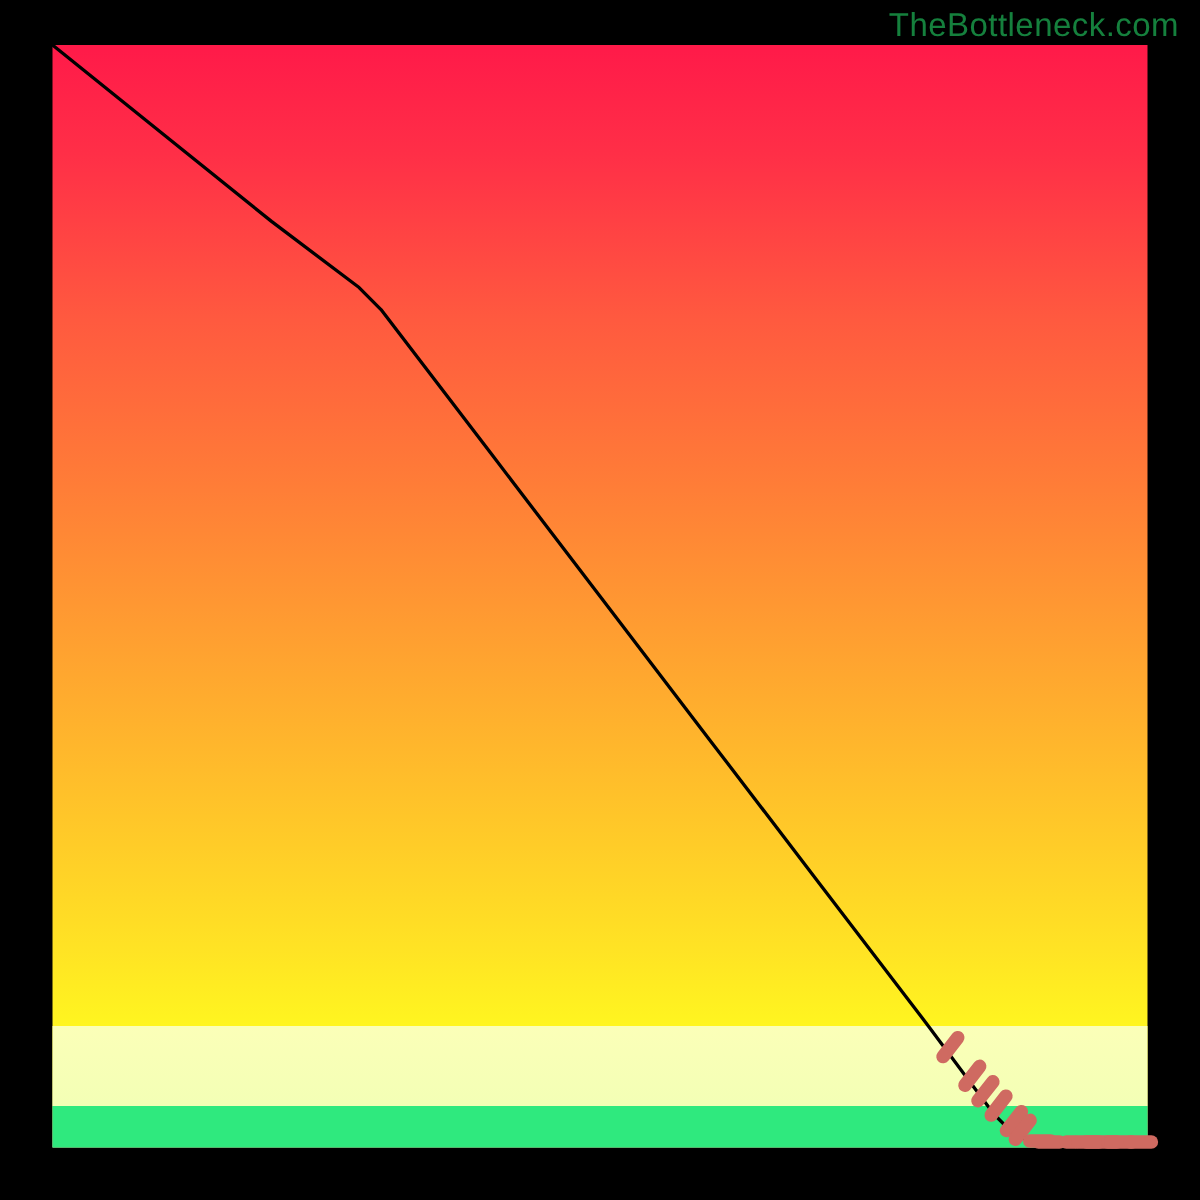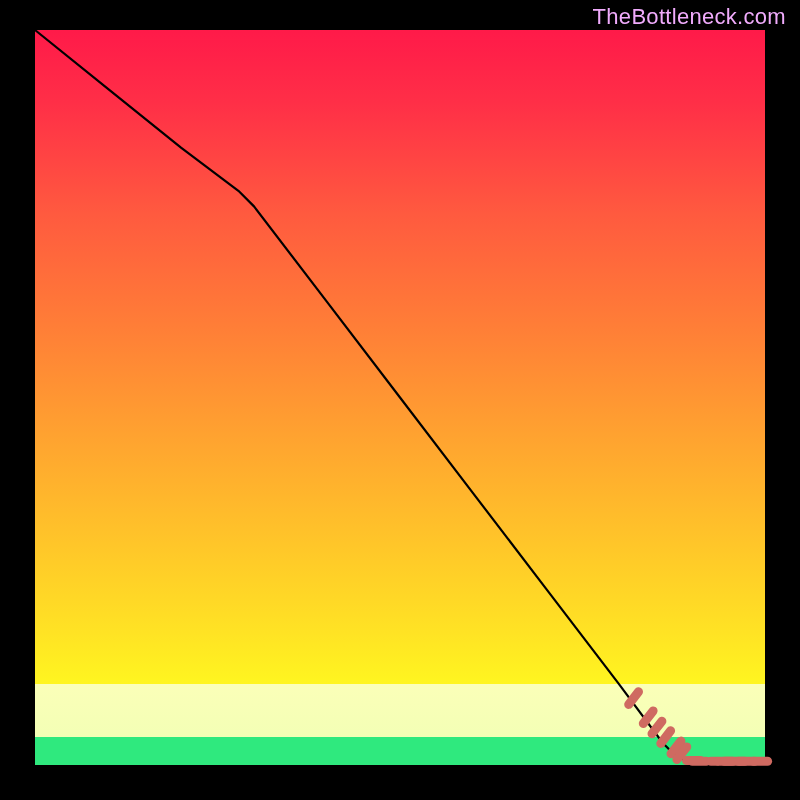--- a/index.html
+++ b/index.html
@@ -14,21 +14,21 @@
   .frame {
     position: relative;
     width: 800px;
     height: 800px;
     background: #000;
   }
   .watermark {
     position: absolute;
     top: 4px;
     right: 14px;
-    color: #f0abfc;
+    color: #15803d;
     font-size: 22px;
     font-weight: 500;
     letter-spacing: 0.3px;
     z-index: 10;
     margin-left: 47px;
   }
   .plot {
     position: absolute;
     left: 35px;
     top: 30px;

